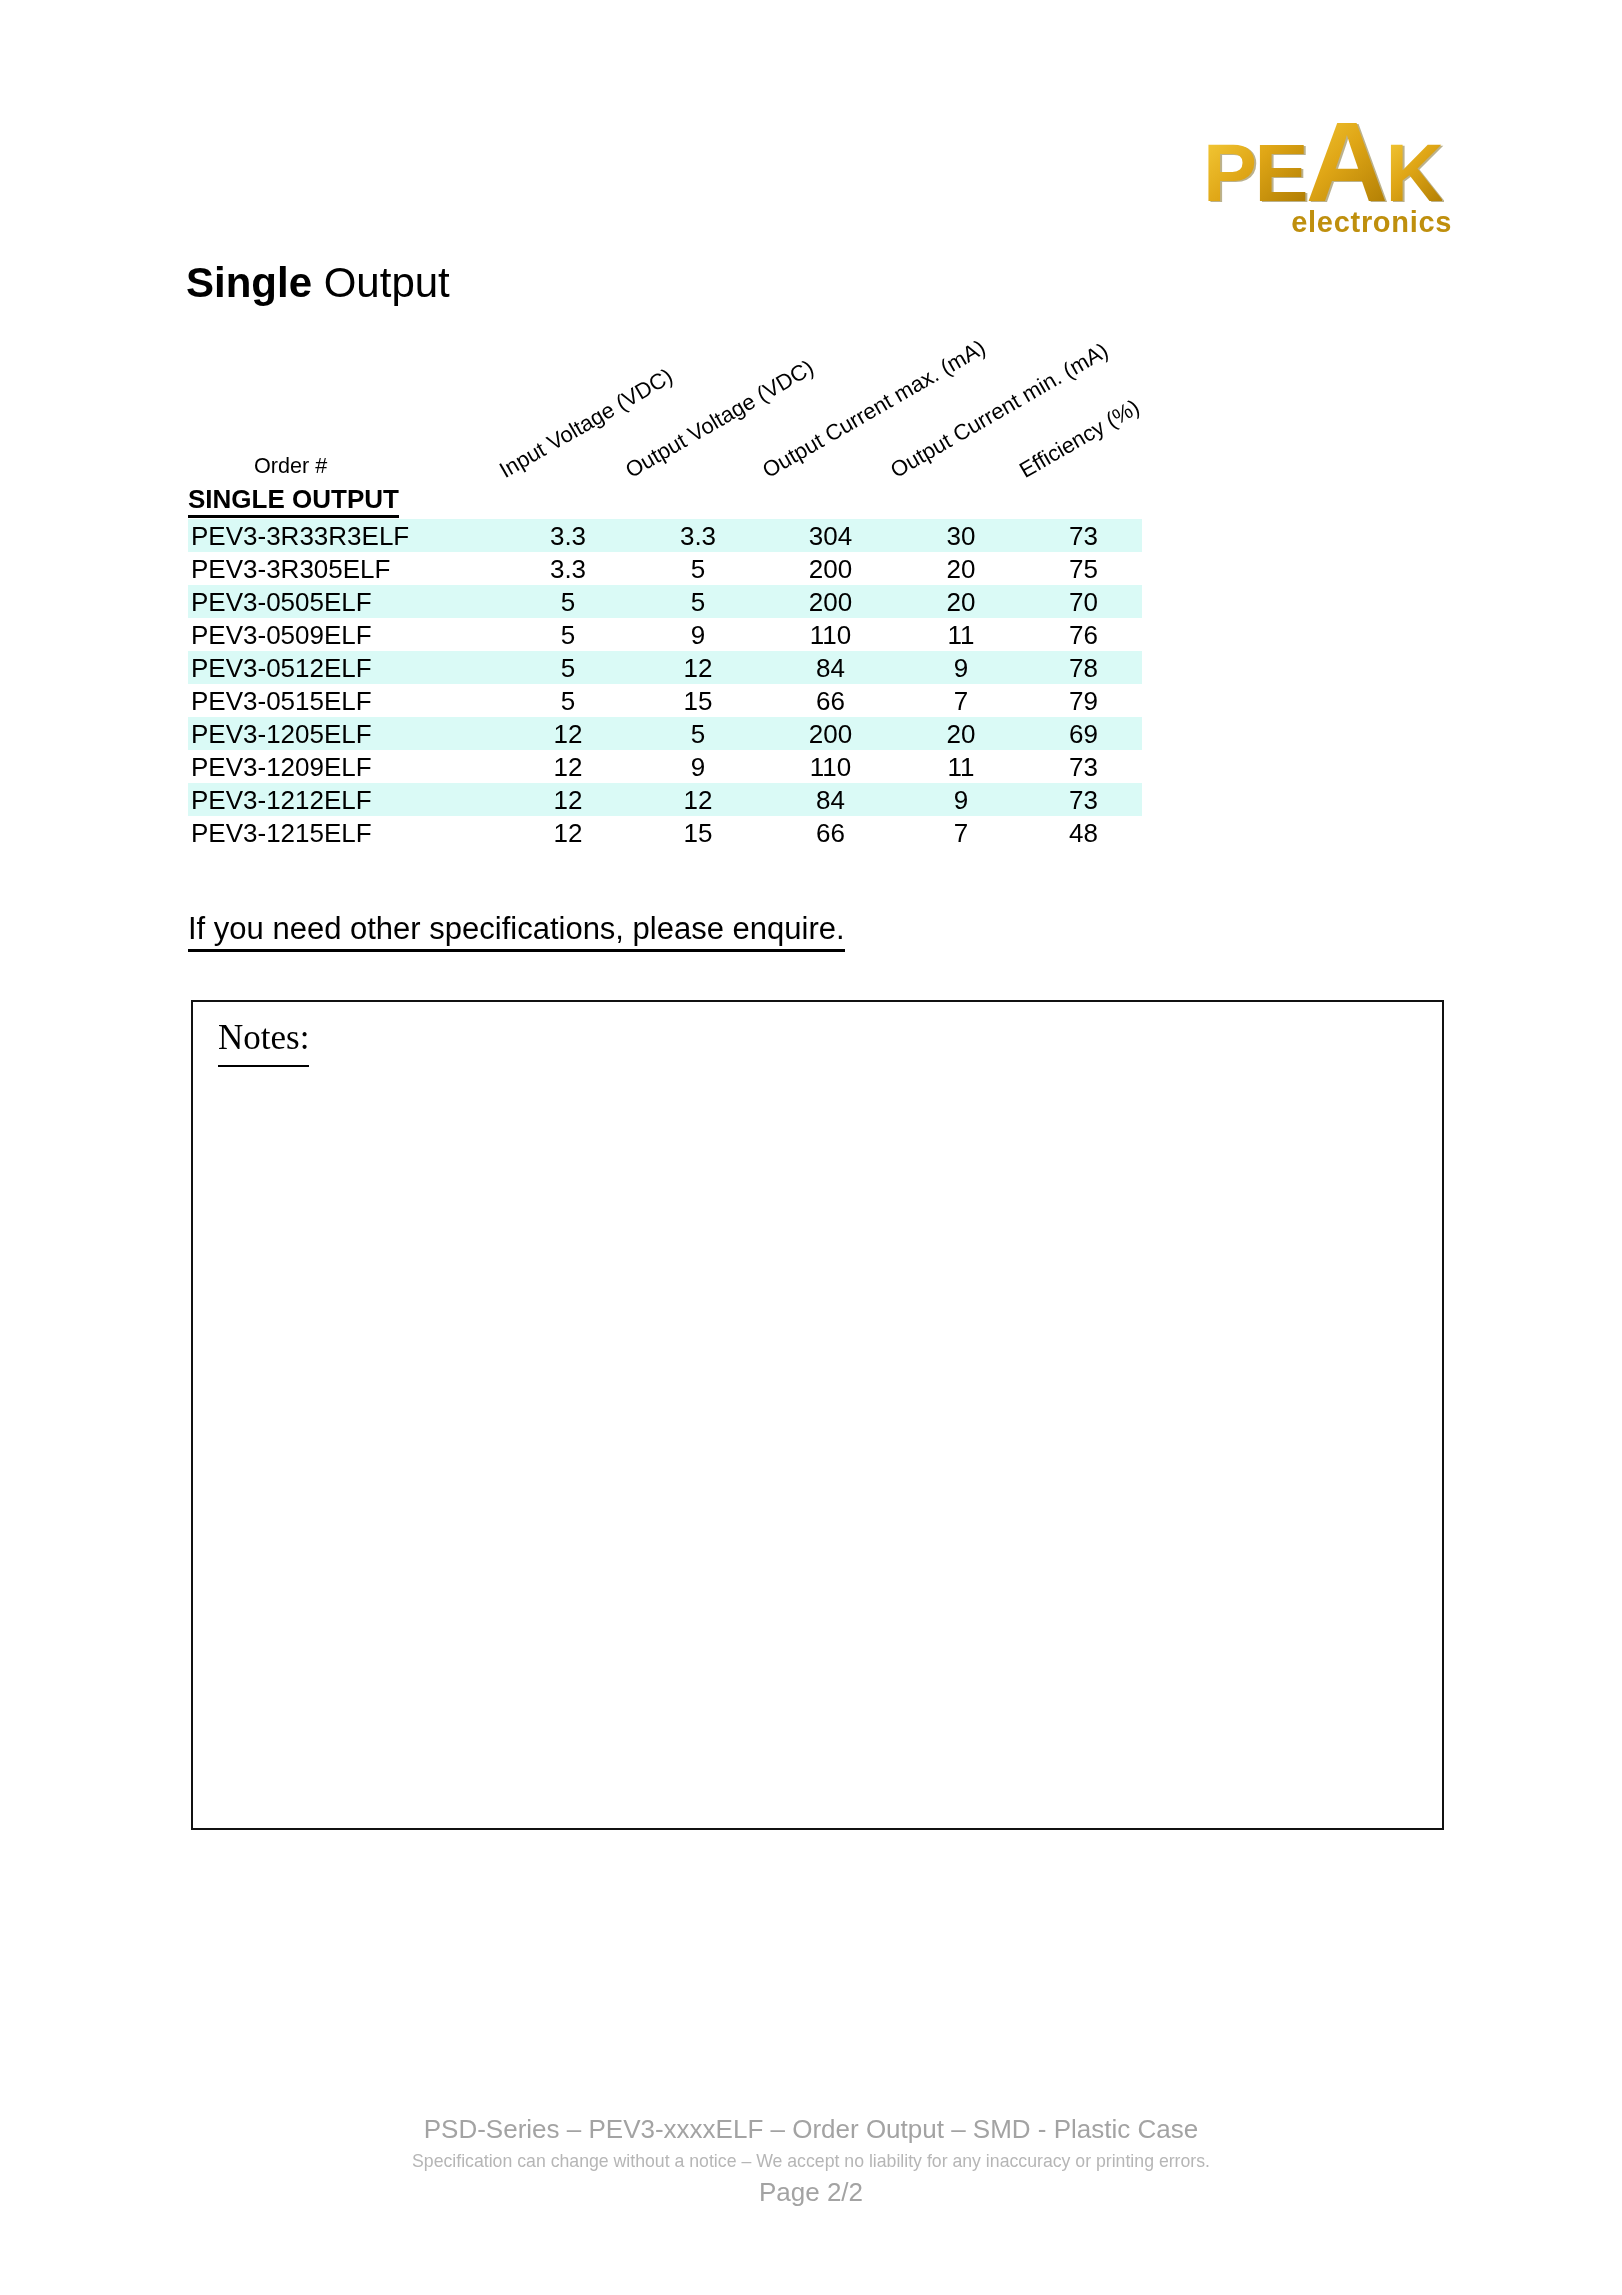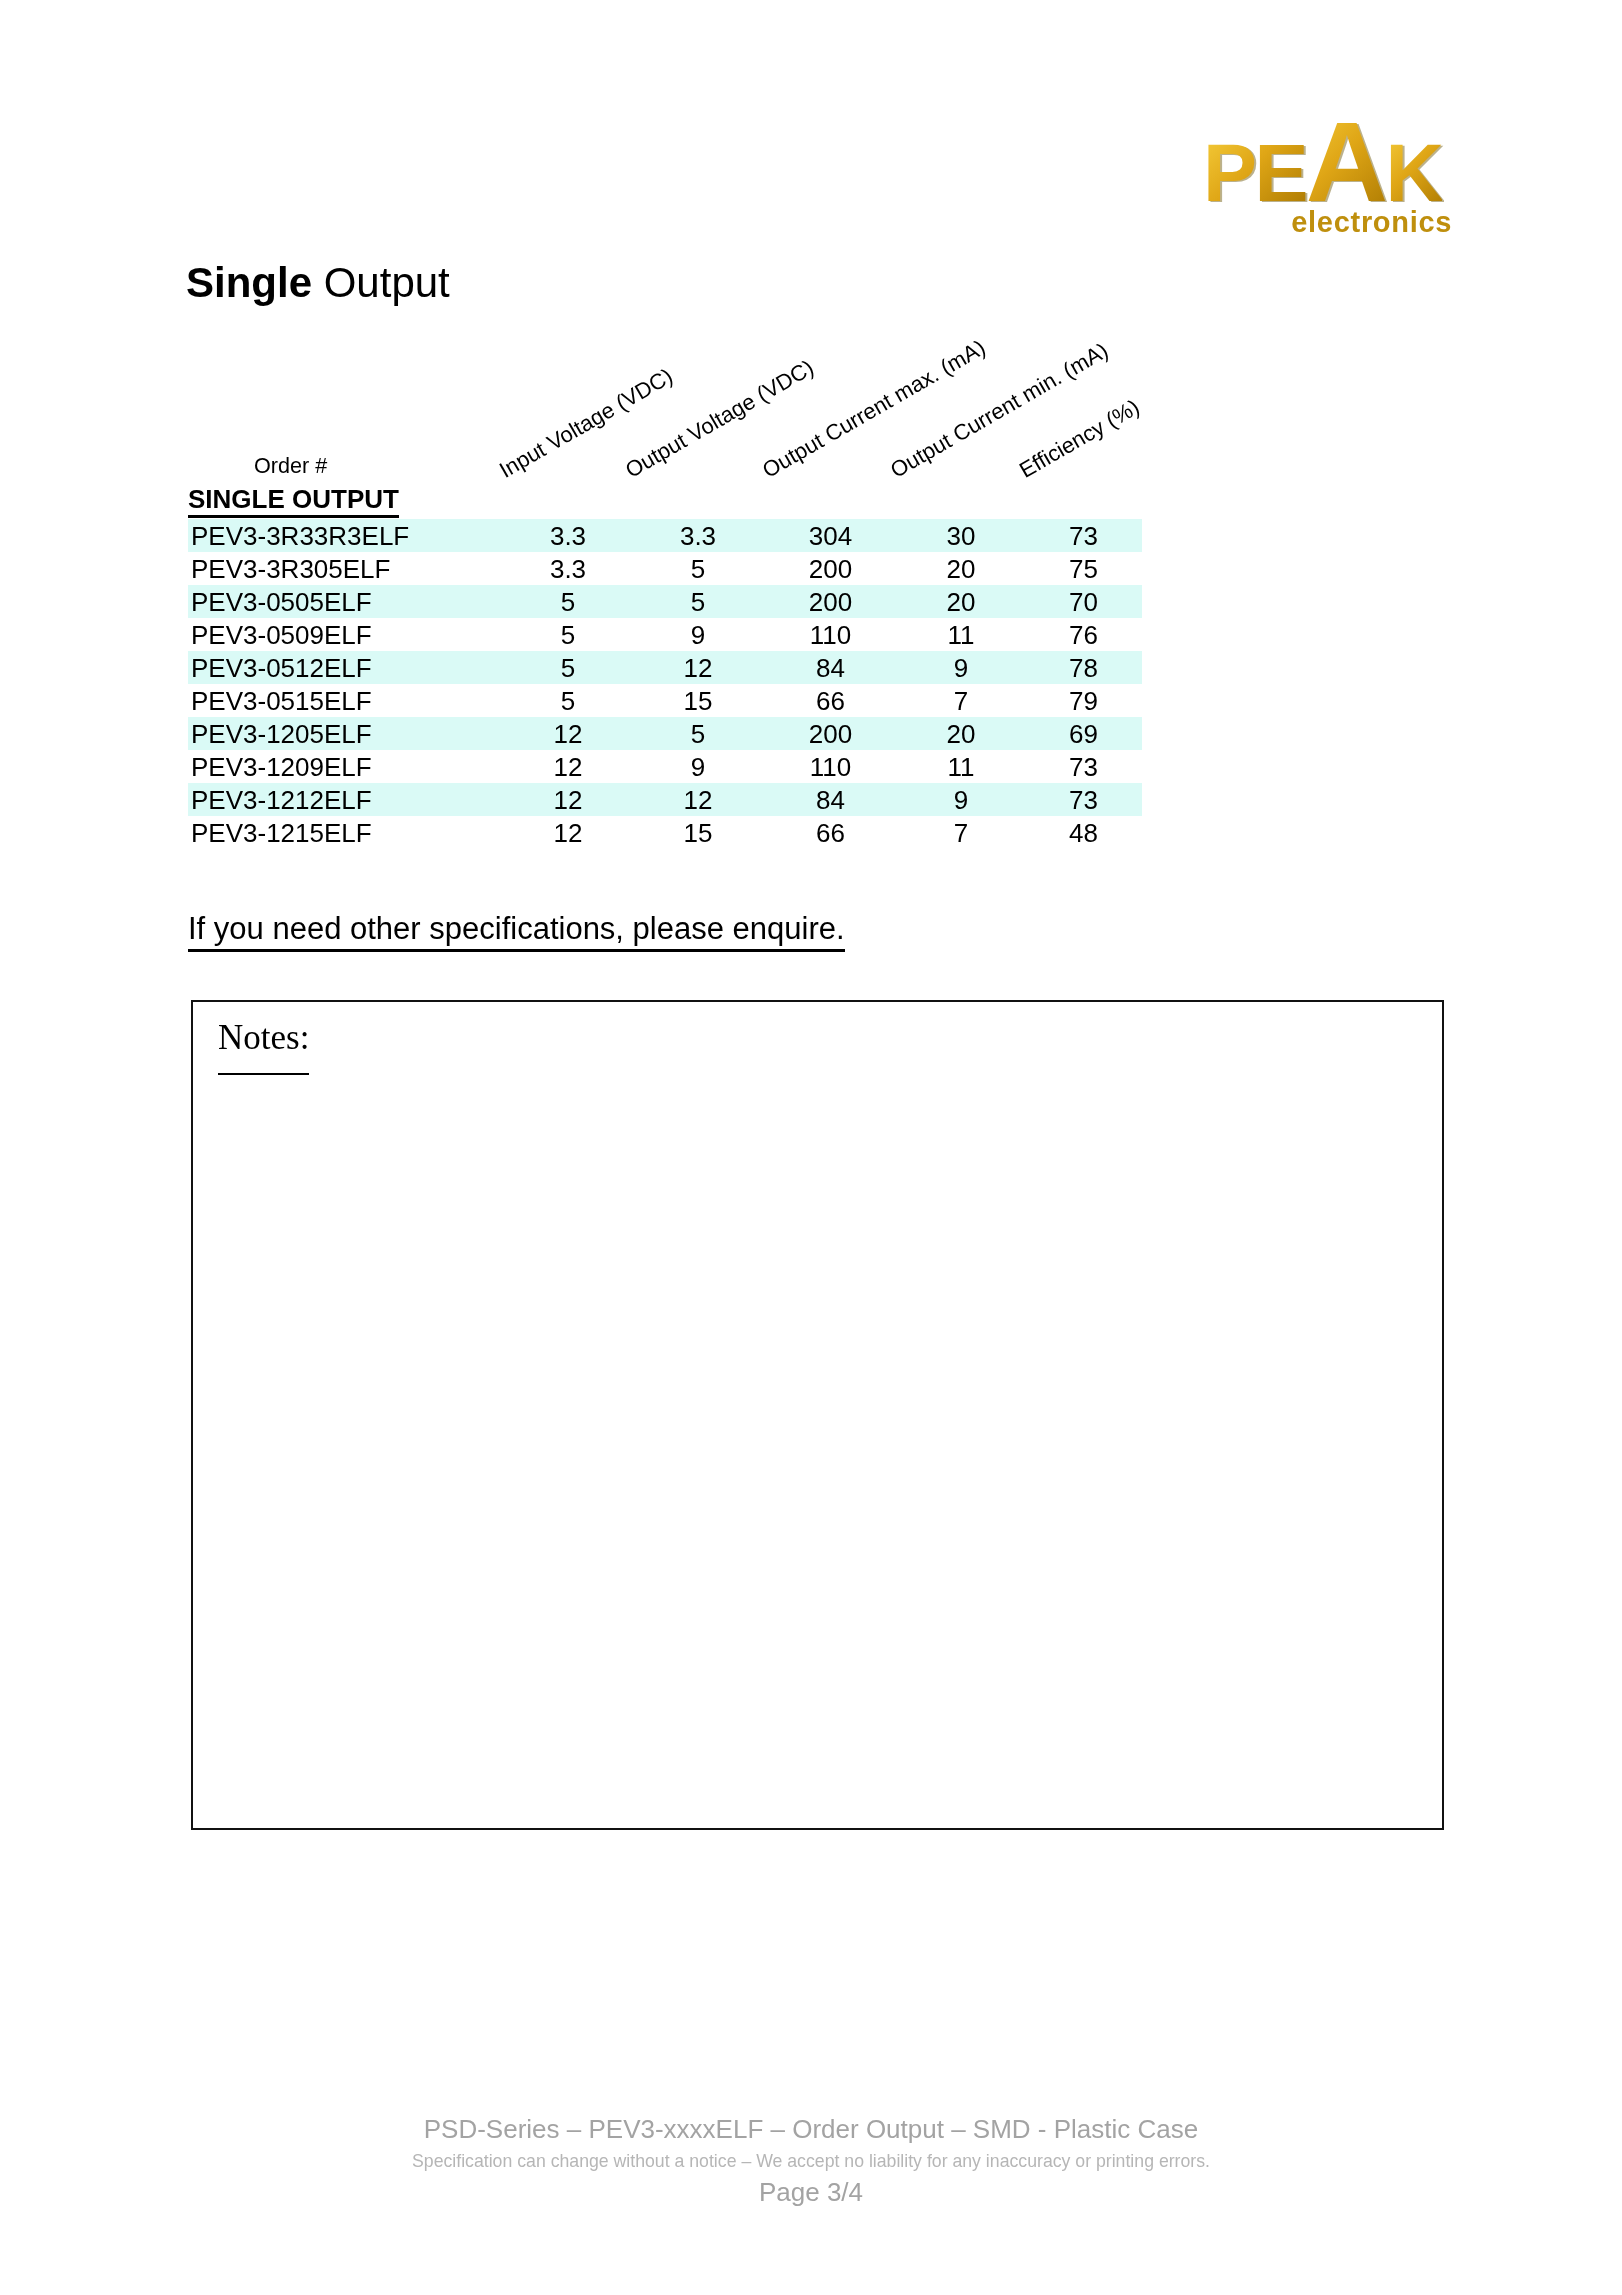--- a/index.html
+++ b/index.html
@@ -61,21 +61,21 @@
     border-bottom:3.3px solid #000; padding-bottom:5.2px; white-space:nowrap;
   }
   
   .notes-box{
     position:absolute; left:191px; top:1000px; width:1253px; height:830px;
     border:2.6px solid #111; box-sizing:border-box; background:#fff;
   }
   .notes-label{
     position:absolute; left:25px; top:18.3px;
     font-family:"Liberation Serif", serif; font-size:35px; line-height:1;
-    border-bottom:2px solid #000; padding-bottom:18px;
+    border-bottom:2px solid #000; padding-bottom:10px;
   }
   
   .footer{position:absolute; left:0; top:2116px; width:1622px; text-align:center;}
   .footer .f1{font-size:26px; color:var(--footer-gray); line-height:1;}
   .footer .f2{font-size:17.7px; color:var(--footer-light-gray); line-height:1; margin-top:11px;}
   .footer .f3{font-size:26px; color:var(--footer-gray); line-height:1; margin-top:7.9px;}
 </style>
 </head>
 <body>
 
@@ -200,17 +200,17 @@
 
   <div class="enquire">If you need other specifications, please enquire.</div>
 
   <div class="notes-box">
     <div class="notes-label">Notes:</div>
   </div>
 
   <div class="footer">
     <div class="f1">PSD-Series – PEV3-xxxxELF – Order Output – SMD - Plastic Case</div>
     <div class="f2">Specification can change without a notice – We accept no liability for any inaccuracy or printing errors.</div>
-    <div class="f3">Page 3/4</div>
+    <div class="f3">Page 2/2</div>
   </div>
 
 </div>
 
 
 </body></html>

